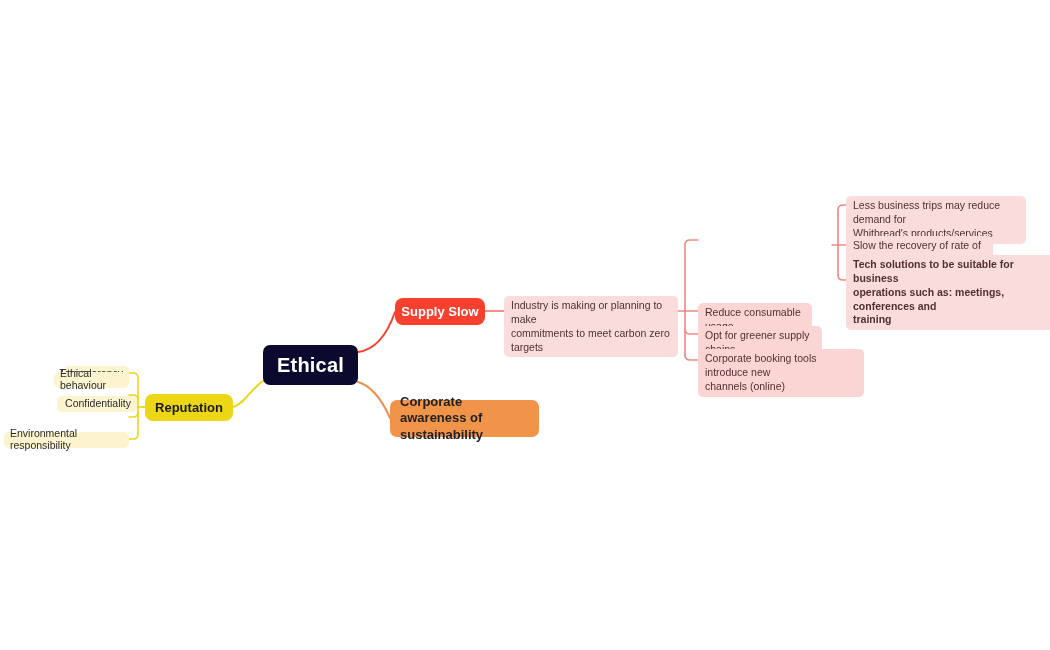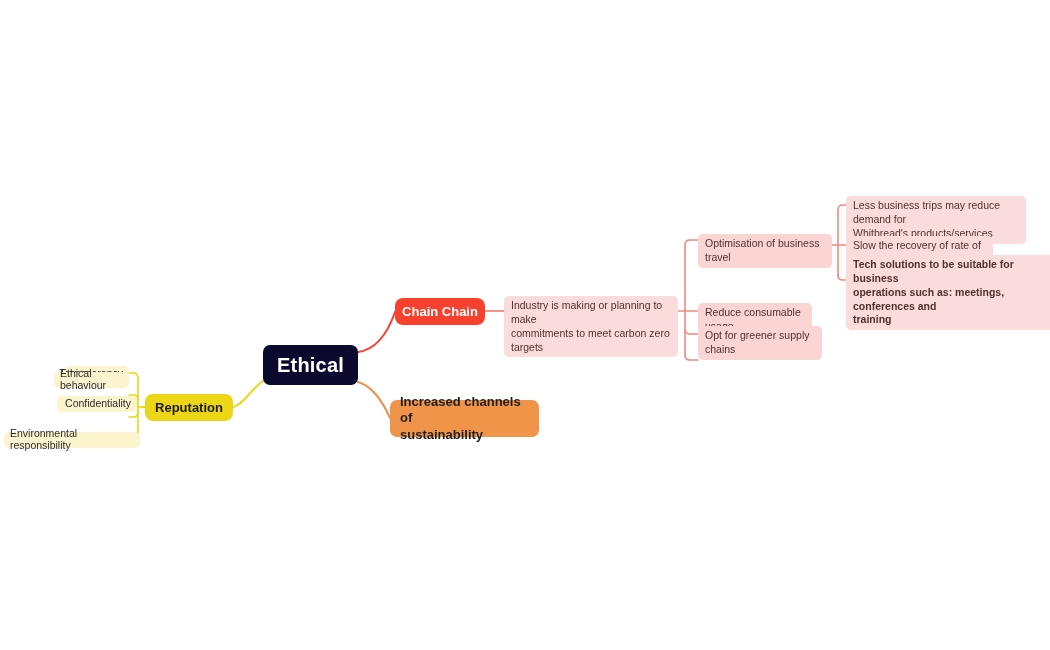--- a/index.html
+++ b/index.html
@@ -162,55 +162,56 @@
 
   <div class="node leaf-yellow" style="left:64px; top:366px; width:65px;">
     <span>Transparency</span>
   </div>
   <div class="node leaf-yellow" style="left:54px; top:372px; width:75px;">
     <span>Ethical behaviour</span>
   </div>
   <div class="node leaf-yellow" style="left:57px; top:396px; width:80px;">
     <span>Confidentiality</span>
   </div>
-  <div class="node leaf-yellow" style="left:4px; top:432px; width:136px;">
+  <div class="node leaf-yellow" style="left:4px; top:432px; width:125px;">
     <span>Environmental responsibility</span>
   </div>
 
   <div class="node node-branch node-supplychain">
-    <span>Chain Chain</span>
+    <span>Supply Slow</span>
   </div>
 
   <div class="node leaf-pink pink-note" style="left:504px; top:296px; width:174px;">
     <span>Industry is making or planning to make
 commitments to meet carbon zero targets</span>
   </div>
 
-  <div class="node leaf-pink leaf-pink-strong" style="left:698px; top:234px; width:134px;">
-    <span>Optimisation of business travel</span>
-  </div>
 
   <div class="node leaf-pink" style="left:846px; top:196px; width:180px;">
     <span>Less business trips may reduce demand for
 Whitbread's products/services</span>
   </div>
   <div class="node leaf-pink" style="left:846px; top:236px; width:147px;">
     <span>Slow the recovery of rate of return</span>
   </div>
   <div class="node leaf-pink" style="left:846px; top:255px; width:212px;font-weight:bold;">
     <span>Tech solutions to be suitable for business
 operations such as: meetings, conferences and
 training</span>
   </div>
 
   <div class="node leaf-pink leaf-pink-strong" style="left:698px; top:303px; width:114px;">
     <span>Reduce consumable usage</span>
   </div>
   <div class="node leaf-pink leaf-pink-strong" style="left:698px; top:326px; width:124px;">
     <span>Opt for greener supply chains</span>
   </div>
+  <div class="node leaf-pink leaf-pink-strong" style="left:698px; top:349px; width:166px;">
+    <span>Corporate booking tools introduce new
+channels (online)</span>
+  </div>
 
   <div class="node node-awareness">
-    <span>Increased channels of
+    <span>Corporate awareness of
 sustainability</span>
   </div>
 
 </div>
 
 </body></html>

